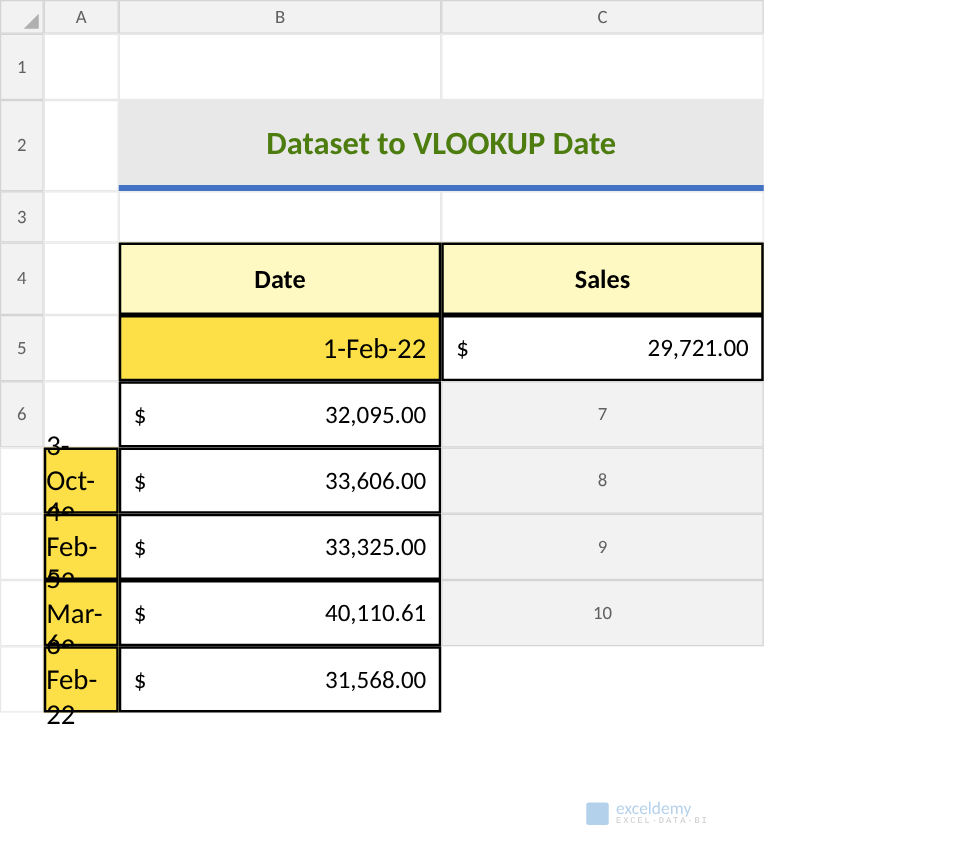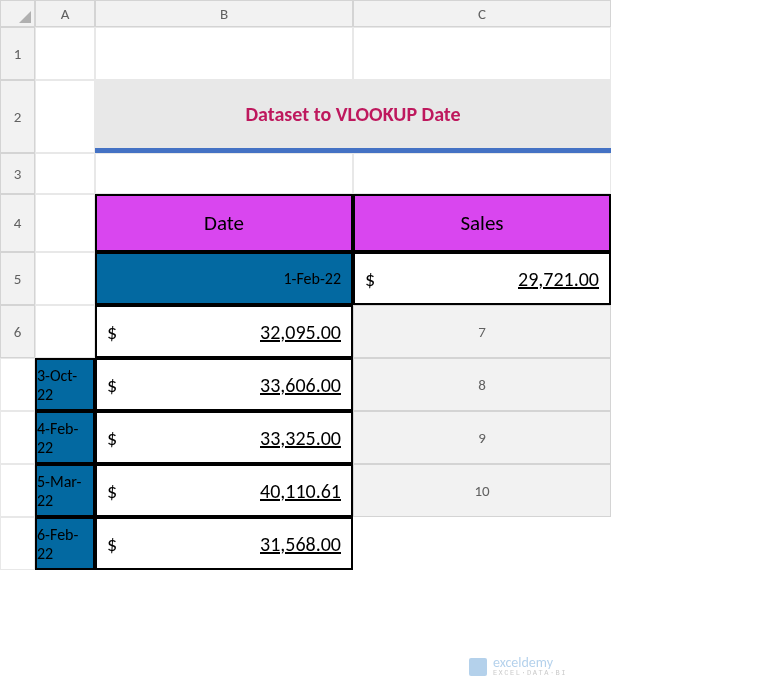--- a/index.html
+++ b/index.html
@@ -59,61 +59,60 @@
       background: #ffffff;
     }
     .title-cell {
       grid-column: 3 / 5;
       background: #e8e8e8;
       border-bottom: 5px solid #4472c4;
       display: flex;
       align-items: center;
       justify-content: center;
       font-weight: bold;
-      font-size: 20px;
-      color: #be185d;
+      font-size: 26px;
+      color: #4d7c0f;
     }
     .table-header {
-      background: #d946ef;
+      background: #fef9c3;
       border: 2px solid #000000;
-      font-weight: normal;
+      font-weight: bold;
       font-size: 21px;
       text-align: center;
       display: flex;
       align-items: center;
       justify-content: center;
     }
     .date-cell {
       border: 2px solid #000000;
-      background: #0369a1;
-      font-size: 16px;
+      background: #fde047;
+      font-size: 23px;
       display: flex;
       align-items: center;
       justify-content: flex-end;
       padding-right: 10px;
     }
     .sales-cell {
       border: 2px solid #000000;
       background: #ffffff;
       font-size: 20px;
       display: flex;
       align-items: center;
       padding: 0 10px;
     }
     .currency {
       flex: 0 0 auto;
     }
     .amount {
       flex: 1;
       text-align: right;
-      text-decoration: underline;
     }
     .watermark {
       position: absolute;
-      bottom: 12px;
+      bottom: 28px;
       right: 200px;
       display: flex;
       align-items: center;
       gap: 6px;
       opacity: 0.45;
       color: #5b9bd5;
       font-size: 14px;
     }
     .watermark .logo {
       width: 18px;

